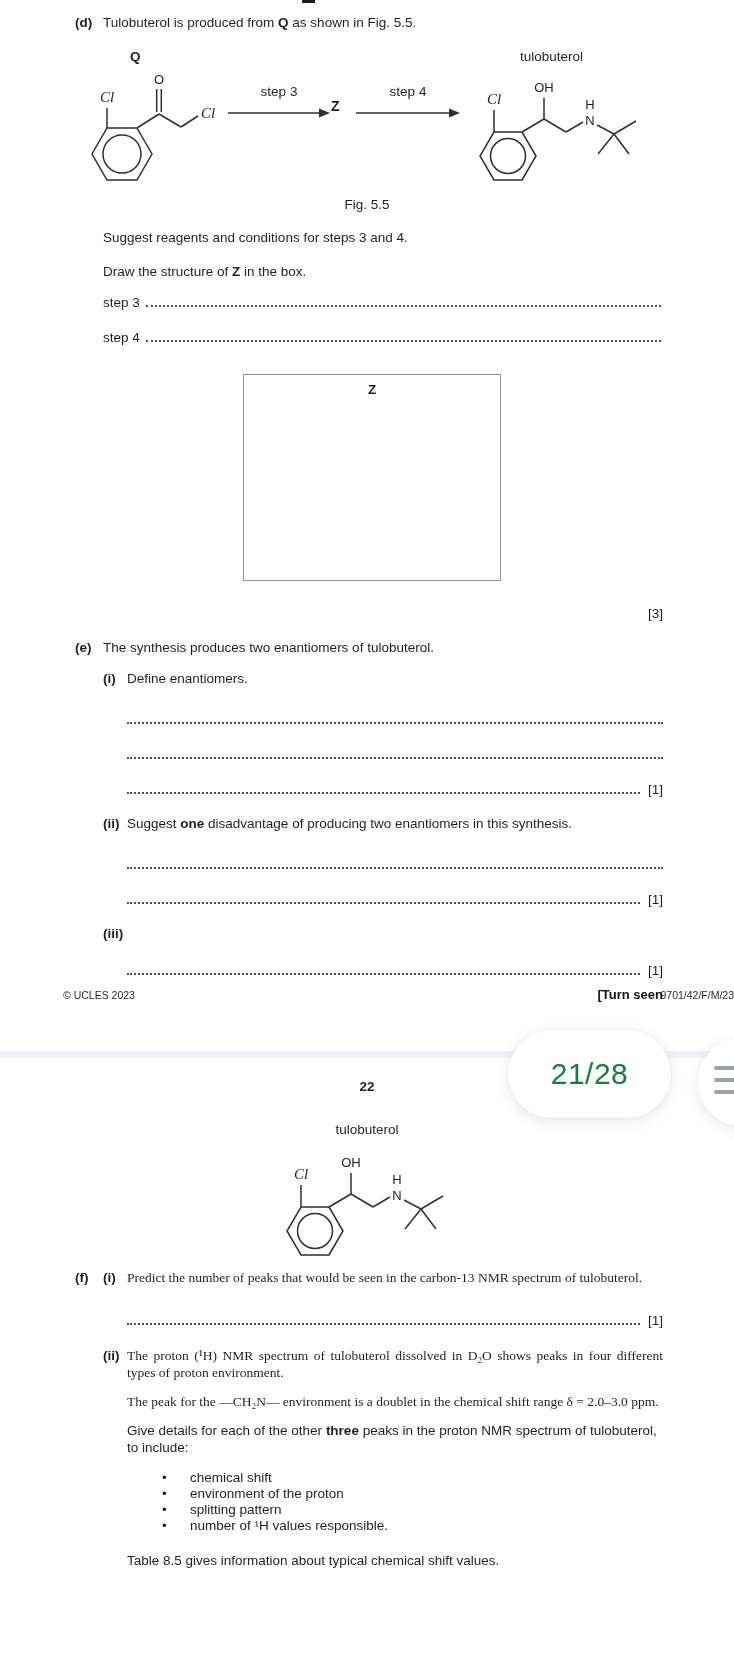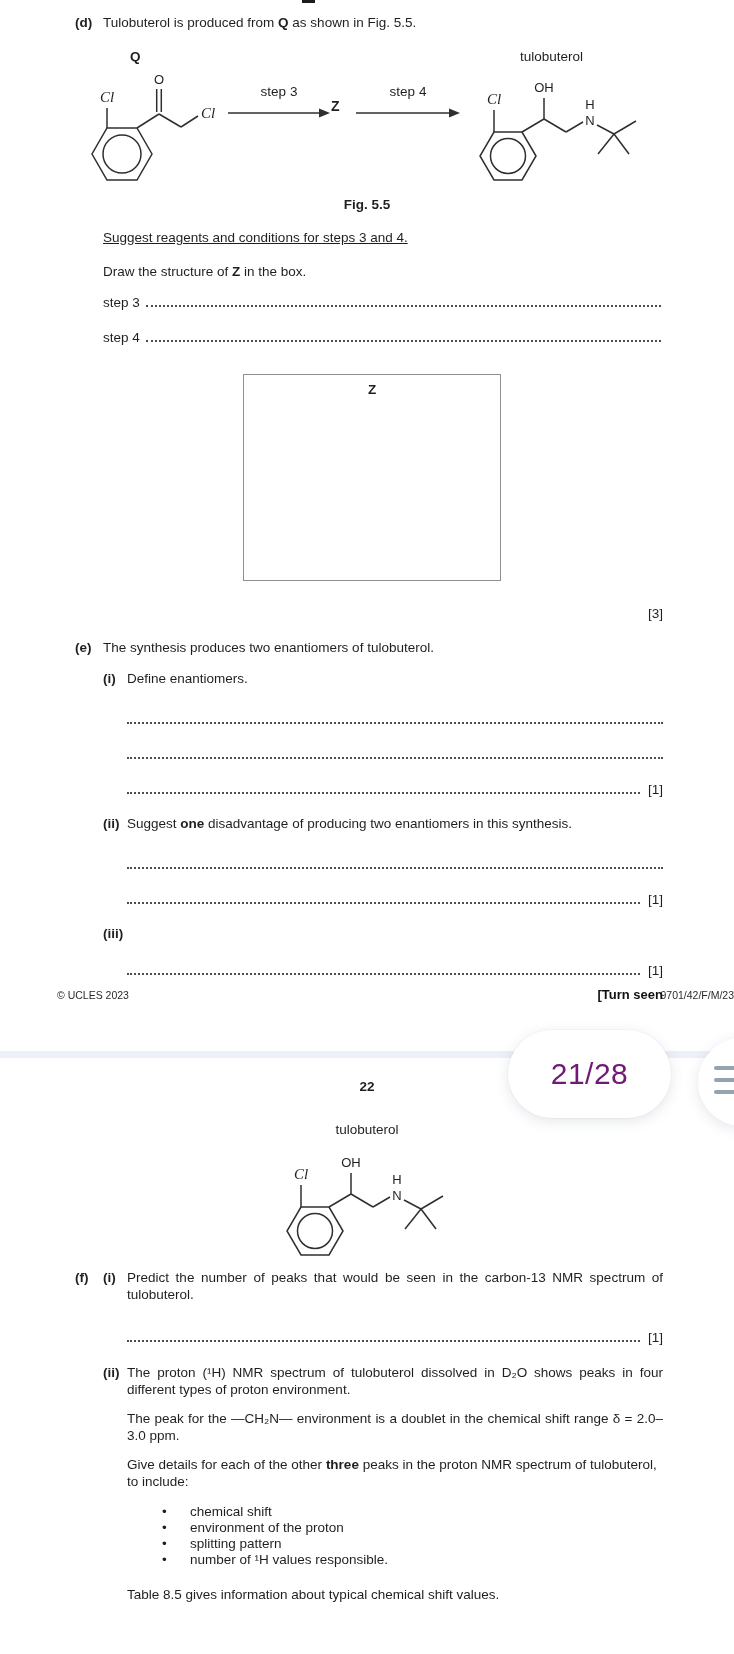--- a/index.html
+++ b/index.html
@@ -23,67 +23,67 @@
   .figure { position:relative; height:152px; margin-top:13px; }
   .fig-q-title   { position:absolute; left:130px; top:4px; font-weight:bold; }
   .fig-tulo-title{ position:absolute; left:520px; top:4px; }
   .fig-q-svg     { position:absolute; left:70px;  top:24px; }
   .fig-tulo-svg  { position:absolute; left:466px; top:20px; }
   .fig-step3-lbl { position:absolute; left:228px; top:39px; width:102px; text-align:center; }
   .fig-step4-lbl { position:absolute; left:356px; top:39px; width:104px; text-align:center; }
   .fig-arrow1    { position:absolute; left:228px; top:62px; }
   .fig-arrow2    { position:absolute; left:356px; top:62px; }
   .fig-z         { position:absolute; left:331px; top:54px; font-weight:bold; font-size:14px; }
-  .caption { text-align:center; font-weight:bold; }
+  .caption { text-align:center; font-weight:normal; }
 
   svg .bond { stroke:#2f2f2f; stroke-width:1.5; fill:none; }
   svg .atom-serif { font-family:"Liberation Serif", serif; font-style:italic; font-size:15px; fill:#1f1f1f; }
   svg .atom-sans  { font-family:"Liberation Sans", sans-serif; font-size:13px; fill:#1f1f1f; }
   svg .arrow-line { stroke:#2f2f2f; stroke-width:1.5; }
   svg .arrow-head { fill:#2f2f2f; }
 
   
-  .p-suggest { margin:16px 71px 0 103px;text-decoration:underline; }
+  .p-suggest { margin:16px 71px 0 103px; }
   .p-draw    { margin:17px 71px 0 103px; }
   .step-row  { display:flex; align-items:baseline; margin:14px 73px 0 103px; }
   .step-row .step-name { flex:none; margin-right:6px; }
   .ans-line { flex:1; height:13px; border-bottom:2px dotted #4d4d4d; }
   .ans-row { display:flex; align-items:baseline; margin:22px 71px 0 127px; }
   .ans-row .marks { flex:none; margin-left:8px; }
 
   .z-box { margin:28px 0 0 243px; width:258px; height:207px; border:1px solid #8f8f8f; }
   .z-box-label { text-align:center; margin-top:6px; font-weight:bold; }
 
   .marks-row3 { margin:24px 71px 0 0; text-align:right; }
 
   .row-e   { margin:17px 71px 0 75px; }
   .row-sub { margin:14px 71px 0 103px; }
 
-  .footer { position:absolute; left:10px; right:0; top:973px; height:18px; font-size:10.5px; color:#2a2a2a; }
+  .footer { position:absolute; left:16px; right:0; top:973px; height:18px; font-size:10.5px; color:#2a2a2a; }
   .f-copy { position:absolute; left:47px; top:2px; }
   .f-code { position:absolute; left:0; right:0; text-align:right; top:2px; }
   .f-turn { position:absolute; right:71px; top:0; font-size:13px; font-weight:bold; color:#111; }
 
   
   .pg2-num { padding-top:20px; text-align:center; font-weight:bold; }
   .pg2-title { margin-top:26px; text-align:center; }
   .pg2-svg { display:block; margin:3px auto 0 auto; }
   .row-f { display:flex; align-items:baseline; margin:2px 71px 0 75px; }
-  .just { text-align:justify; }
+  .just { text-align:justify;font-family:Liberation Serif, serif; }
   .fii-para { margin:12px 71px 0 127px; }
   .bullet-list { margin-top:14px; }
   .bullet-row { display:flex; margin-left:162px; line-height:16px; }
   .bullet-dot { width:28px; flex:none; }
   .table-note { margin:18px 71px 0 127px; }
 
   
   .page-pill { position:absolute; left:508px; top:1030px; width:163px; height:88px; border-radius:44px;
                background:#fff; box-shadow:0 3px 14px rgba(45,65,100,0.13), 0 0 0 1px rgba(60,80,110,0.03);
                display:flex; align-items:center; justify-content:center;
-               font-size:30px; color:#701a75; letter-spacing:0.5px; }
+               font-size:30px; color:#15803d; letter-spacing:0.5px; }
   .menu-fab { position:absolute; left:698px; top:1038px; width:88px; height:88px; border-radius:50%;
               background:#fff; box-shadow:0 3px 14px rgba(45,65,100,0.13); }
   .menu-fab .bar { position:absolute; left:16px; width:30px; height:4px; border-radius:2px; background:#97a2b0; }
   .bar1 { top:28px; } .bar2 { top:40px; } .bar3 { top:52px; }
 </style>
 </head>
 <body>
 
 <div class="screen">
   <div class="top-artifact"></div>

